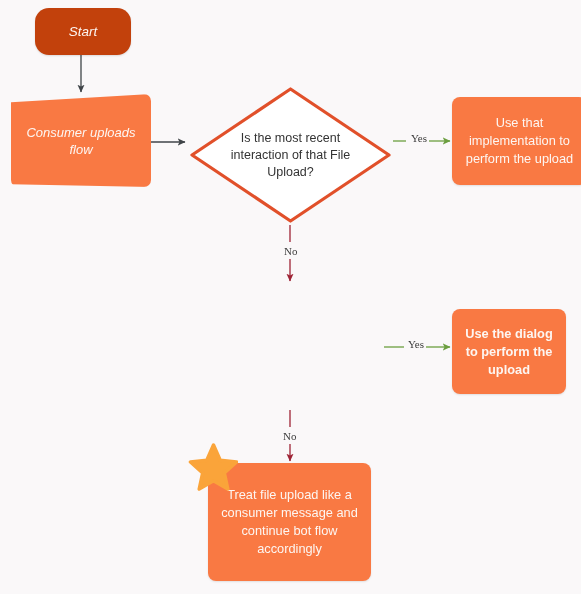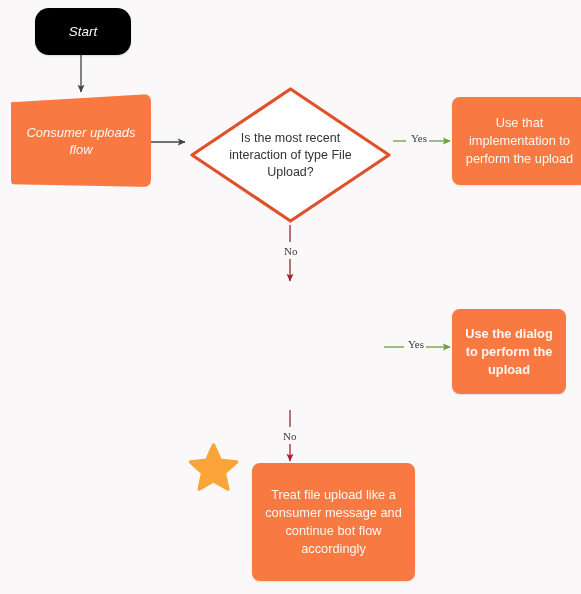--- a/index.html
+++ b/index.html
@@ -43,21 +43,21 @@
     padding: 0 8px;
     box-sizing: border-box;
   }
 
   
   #node-start {
     left: 35px;
     top: 8px;
     width: 96px;
     height: 47px;
-    background: #000000;
+    background: #c2410c;
     border-radius: 14px;
     color: #fdf6f2;
     font-style: italic;
     font-size: 13.5px;
     box-shadow: 0 1px 2px rgba(0,0,0,0.12);
   }
 
   
   #node-consumer {
     left: 11px;
@@ -138,21 +138,20 @@
     top: 309px;
     width: 114px;
     height: 85px;
     font-weight: bold;
   }
   #node-treat-upload {
     left: 208px;
     top: 463px;
     width: 163px;
     height: 118px;
-    margin-left: 44px;
   }
 
   
   #star-badge {
     position: absolute;
     left: 188px;
     top: 443px;
     width: 50px;
     height: 48px;
     z-index: 5;
@@ -232,21 +231,21 @@
 
   <div class="node" id="node-consumer">
     <span class="skew-shape"></span>
     <span class="node-text">Consumer uploads flow</span>
   </div>
 
   <div class="diamond-wrap" id="node-decision1">
     <svg width="205" height="140" viewBox="0 0 205 140" xmlns="http://www.w3.org/2000/svg">
       <path d="M102.5,4 L201,70 L102.5,136 L4,70 Z" fill="#ffffff" stroke="#e1502a" stroke-width="3.2" stroke-linejoin="round"></path>
     </svg>
-    <div class="diamond-label">Is the most recent interaction of type File Upload?</div>
+    <div class="diamond-label">Is the most recent interaction of that File Upload?</div>
   </div>
 
   <div class="node proc-box" id="node-use-impl">
     <span class="node-text">Use that implementation to perform the upload</span>
   </div>
 
 
   <div class="node proc-box" id="node-use-dialog">
     <span class="node-text">Use the dialog to perform the upload</span>
   </div>

